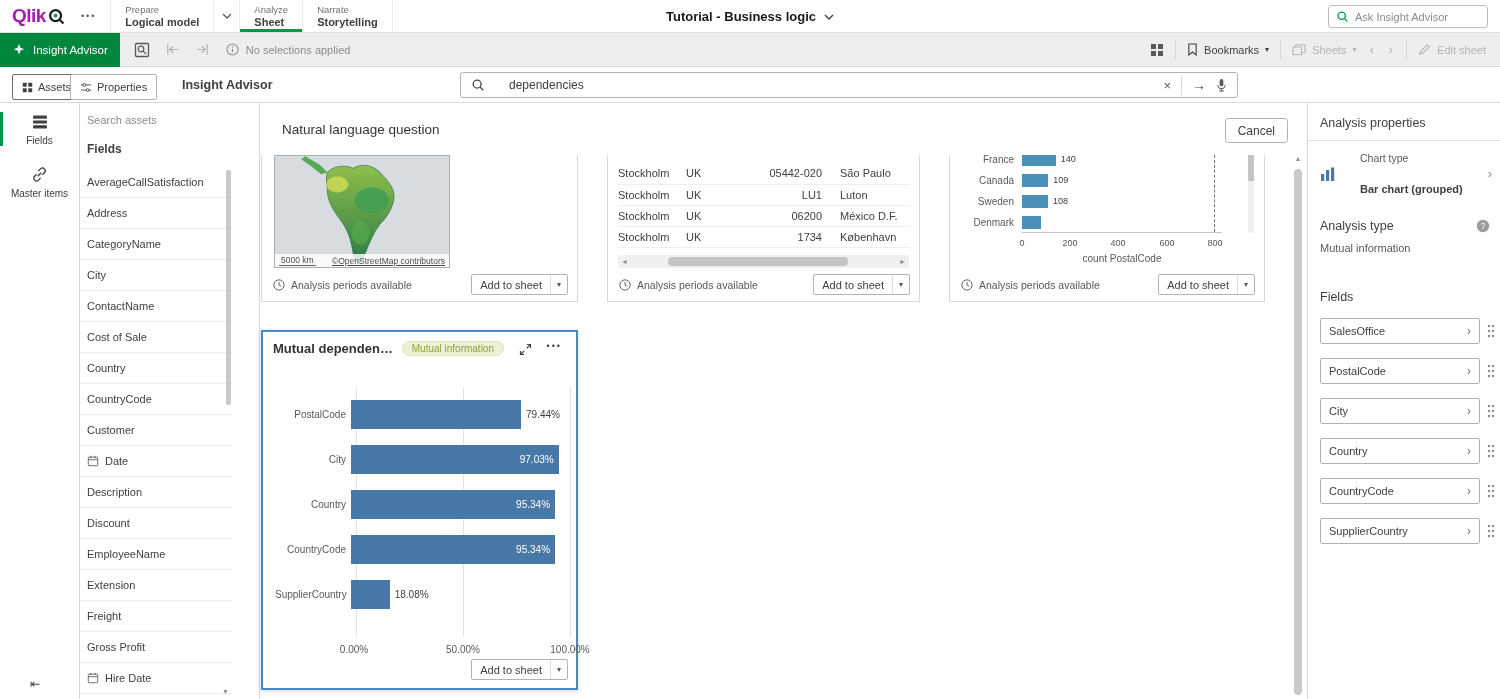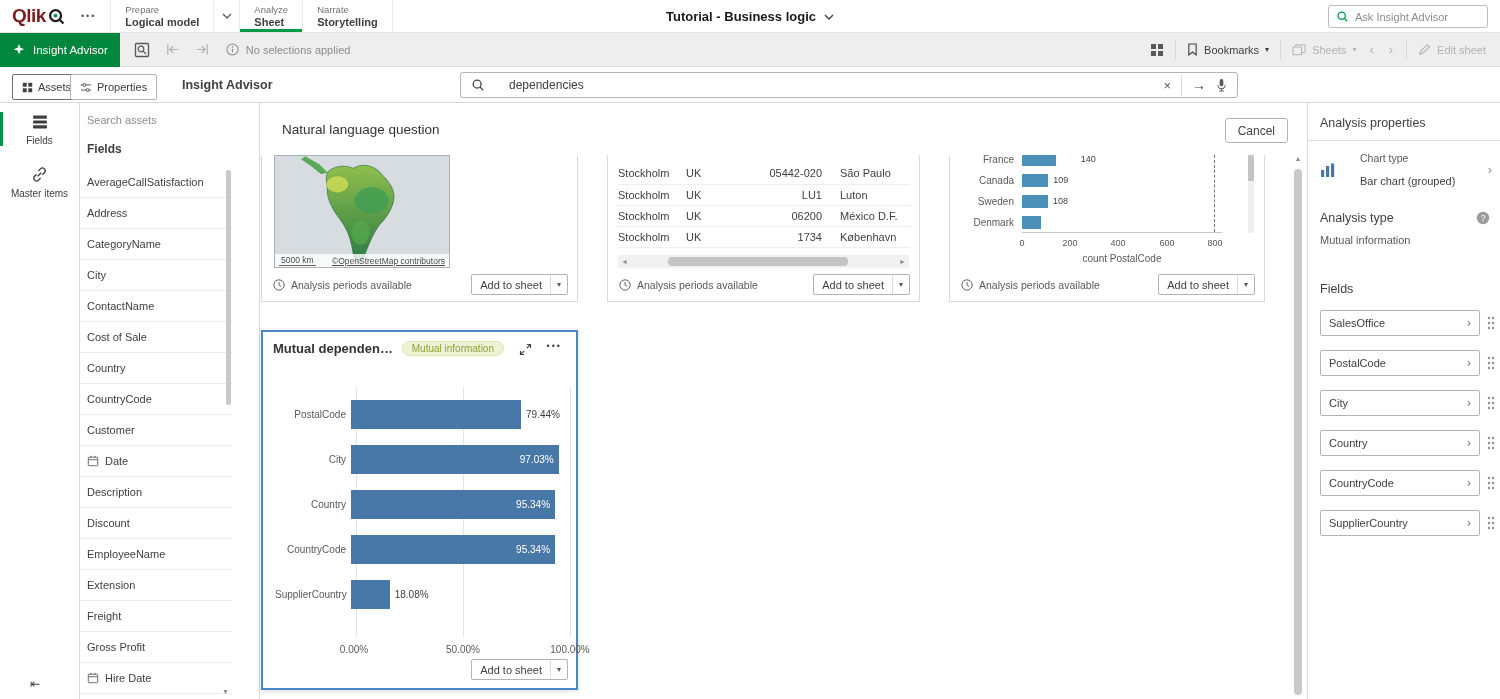--- a/index.html
+++ b/index.html
@@ -7,21 +7,21 @@
 body{font-family:"Liberation Sans",sans-serif;color:#404040;background:#fff;overflow:hidden;font-size:12px}
 #app{position:relative;width:1500px;height:699px;background:#fff;overflow:hidden}
 .ic{display:inline-flex;align-items:center;justify-content:center;flex:none}
 .ic svg{display:block}
 button{font-family:inherit;background:none;border:none;color:inherit;cursor:pointer}
 input{font-family:inherit;border:none;outline:none;color:#404040;background:transparent}
 
 
 #topbar{position:absolute;left:0;top:0;width:1500px;height:33px;background:#fff;border-bottom:1px solid #e4e4e4;display:flex;align-items:center;z-index:5}
 .logo{display:flex;align-items:center;margin-left:12px;gap:2px}
-.logo-text{font-size:19px;font-weight:700;letter-spacing:-.5px;color:#7f1d1d}
+.logo-text{font-size:19px;font-weight:700;letter-spacing:-.5px;color:#a21caf}
 .menu-ellipsis{margin-left:16px;color:#595959;font-size:9px;letter-spacing:2px}
 #nav{display:flex;align-self:stretch;margin-left:14px}
 .nav-tab{display:flex;align-self:stretch;align-items:stretch;border-left:1px solid #ececec}
 .nav-tab:last-child{border-right:1px solid #ececec}
 .nav-main{display:flex;flex-direction:column;justify-content:center;padding:0 14px}
 .nav-eyebrow{font-size:9.5px;color:#737373}
 .nav-label{font-size:11px;font-weight:700;color:#404040;margin-top:1px}
 .nav-tab.active{box-shadow:inset 0 -3px 0 #009845}
 .nav-caret{width:26px;display:flex;align-items:center;justify-content:center;border-left:1px solid #ececec;color:#595959}
 #app-title{position:absolute;left:50%;top:0;height:33px;transform:translateX(-50%);display:flex;align-items:center;gap:8px;font-size:13px;font-weight:700;color:#1a1a1a}
@@ -143,21 +143,21 @@
 #main-vscroll{position:absolute;left:1033px;top:52px;bottom:4px;width:10px}
 #main-vscroll .up{position:absolute;top:0;left:0;width:10px;text-align:center;font-size:7px;color:#8c8c8c}
 #main-vscroll .thumb{position:absolute;left:1px;top:14px;bottom:0;width:8px;background:#c9c9c9;border-radius:4px}
 
 
 #props{position:absolute;right:0;top:103px;width:193px;bottom:0;background:#fff;border-left:1px solid #d9d9d9}
 #props-title{padding:13px 12px 10px;font-size:12.5px;border-bottom:1px solid #e0e0e0}
 .ct-row{display:flex;align-items:center;gap:24px;padding:11px 8px 0 12px}
 .ct-texts{display:flex;flex-direction:column;min-width:0}
 .ct-label{font-size:10.5px;color:#595959}
-.ct-value{font-size:11px;font-weight:400;margin-top:11px;white-space:nowrap}
+.ct-value{font-size:11px;font-weight:700;margin-top:19px;white-space:nowrap}
 .ct-chev{margin-left:auto;color:#8c8c8c;font-size:13px}
 .props-h{display:flex;align-items:center;padding:0 10px 0 12px;font-size:12.5px;margin-top:24px}
 .props-h .help{margin-left:auto}
 .props-sub{padding:0 12px;margin-top:9px;font-size:11px;color:#595959}
 #props-fields-h{margin-top:36px}
 #props-fields-list{margin-top:14px;padding:0 5px 0 12px;display:flex;flex-direction:column;gap:14px}
 .pf-row{display:flex;align-items:center;gap:7px}
 .pf-box{flex:1;height:26px;border:1px solid #b3b3b3;border-radius:2px;display:flex;align-items:center;padding:0 8px;background:#fff;min-width:0}
 .pf-label{flex:1;font-size:11px;white-space:nowrap;overflow:hidden;text-overflow:ellipsis}
 .pf-chev{color:#737373;font-size:12px}
@@ -559,21 +559,21 @@
     <section class="card" id="card-bar">
       <div id="mini-chart">
         <div id="mini-axis">
           <div id="mini-ref"></div>
         </div>
         <div id="mini-rows">
           <div class="mini-row">
             <span class="mini-cat">France</span>
             <div class="mini-plot">
                 <div class="mini-bar" style="width: 16.8675%;"></div>
-                <span class="mini-val" style="left: calc(16.8675% + 5px); margin-left: 20px;">140</span>
+                <span class="mini-val" style="left: calc(16.8675% + 5px);">140</span>
               </div>
           </div>
           <div class="mini-row">
             <span class="mini-cat">Canada</span>
             <div class="mini-plot">
                 <div class="mini-bar" style="width: 13.1325%;"></div>
                 <span class="mini-val" style="left: calc(13.1325% + 5px);">109</span>
               </div>
           </div>
           <div class="mini-row">

